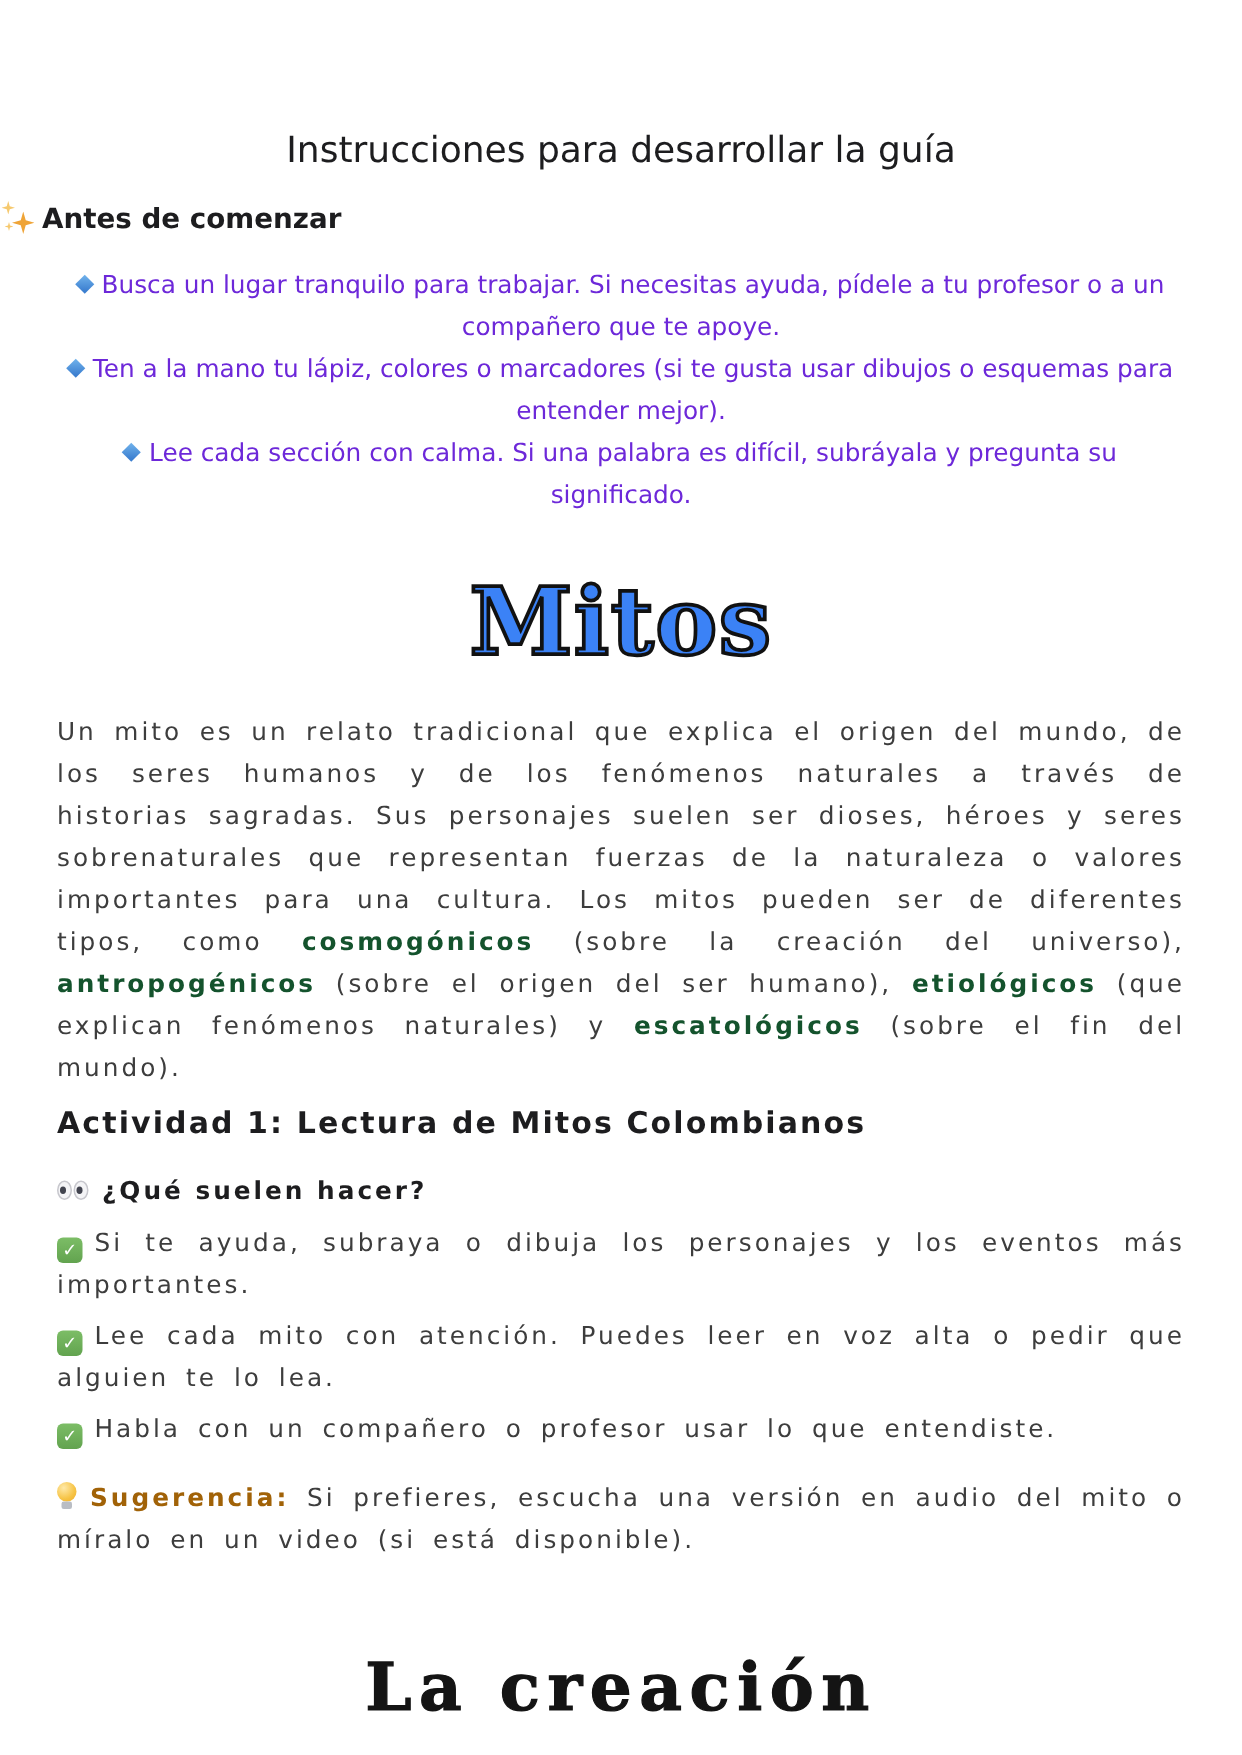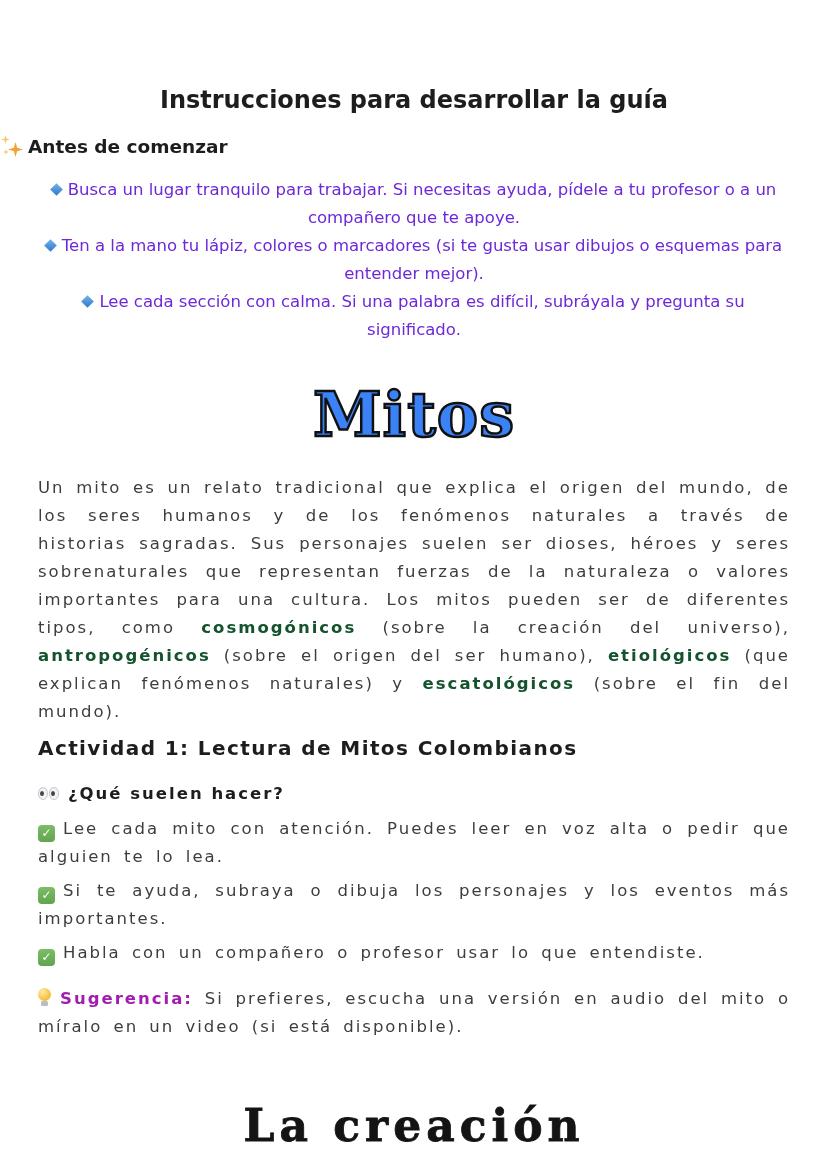--- a/index.html
+++ b/index.html
@@ -12,21 +12,21 @@
     overflow: hidden;
     font-family: "DejaVu Sans", "Liberation Sans", sans-serif;
     box-sizing: border-box;
     padding-top: 84px;
   }
 
   
   .doc-title {
     text-align: center;
     font-size: 24px;
-    font-weight: 700;
+    font-weight: 400;
     color: #1d1d1f;
     line-height: 32px;
   }
   .section-subtitle {
     margin-top: 18px;
     font-size: 18.5px;
     font-weight: 700;
     color: #1d1d1f;
     line-height: 26px;
   }
@@ -157,21 +157,21 @@
   
   .suggestion {
     margin: 18px 38px 0;
     text-align: justify;
     font-size: 16.5px;
     line-height: 28px;
     letter-spacing: 2px;
     word-spacing: 4px;
     color: #3d3d3d;
   }
-  .suggestion b { letter-spacing: 2px; color: #a21caf; }
+  .suggestion b { letter-spacing: 2px; color: #a16207; }
   .bulb-icon {
     position: relative;
     display: inline-block;
     width: 13px; height: 19px;
     margin-right: 9px;
     vertical-align: -3px;
   }
   .bulb-icon .globe {
     position: absolute;
     top: 0; left: 0;
@@ -231,22 +231,22 @@
 
   <p class="myth-paragraph"><span>Un mito es un relato tradicional que explica el origen del mundo, de los seres humanos y de los fenómenos naturales a través de historias sagradas. Sus personajes suelen ser dioses, héroes y seres sobrenaturales que representan fuerzas de la naturaleza o valores importantes para una cultura. Los mitos pueden ser de diferentes tipos, como </span><b>cosmogónicos</b><span> (sobre la creación del universo), </span><b>antropogénicos</b><span> (sobre el origen del ser humano), </span><b>etiológicos</b><span> (que explican fenómenos naturales) y </span><b>escatológicos</b><span> (sobre el fin del mundo).</span></p>
 
   <div class="activity-heading">Actividad 1: Lectura de Mitos Colombianos</div>
 
   <div class="question-heading">
     <span class="eyes-icon"><span class="eye"></span><span class="eye"></span></span><span>¿Qué suelen hacer?</span>
   </div>
 
   <div class="task-list">
+    <div class="task-item"><span class="check-icon">✓</span><span>Si te ayuda, subraya o dibuja los personajes y los eventos más importantes.</span></div>
     <div class="task-item"><span class="check-icon">✓</span><span>Lee cada mito con atención. Puedes leer en voz alta o pedir que alguien te lo lea.</span></div>
-    <div class="task-item"><span class="check-icon">✓</span><span>Si te ayuda, subraya o dibuja los personajes y los eventos más importantes.</span></div>
     <div class="task-item"><span class="check-icon">✓</span><span>Habla con un compañero o profesor usar lo que entendiste.</span></div>
   </div>
 
   <div class="suggestion">
     <span class="bulb-icon"><span class="globe"></span><span class="base"></span></span><b>Sugerencia:</b> <span>Si prefieres, escucha una versión en audio del mito o míralo en un video (si está disponible).</span>
   </div>
 
   <div class="story-heading">La creación</div>
 
 </div>

